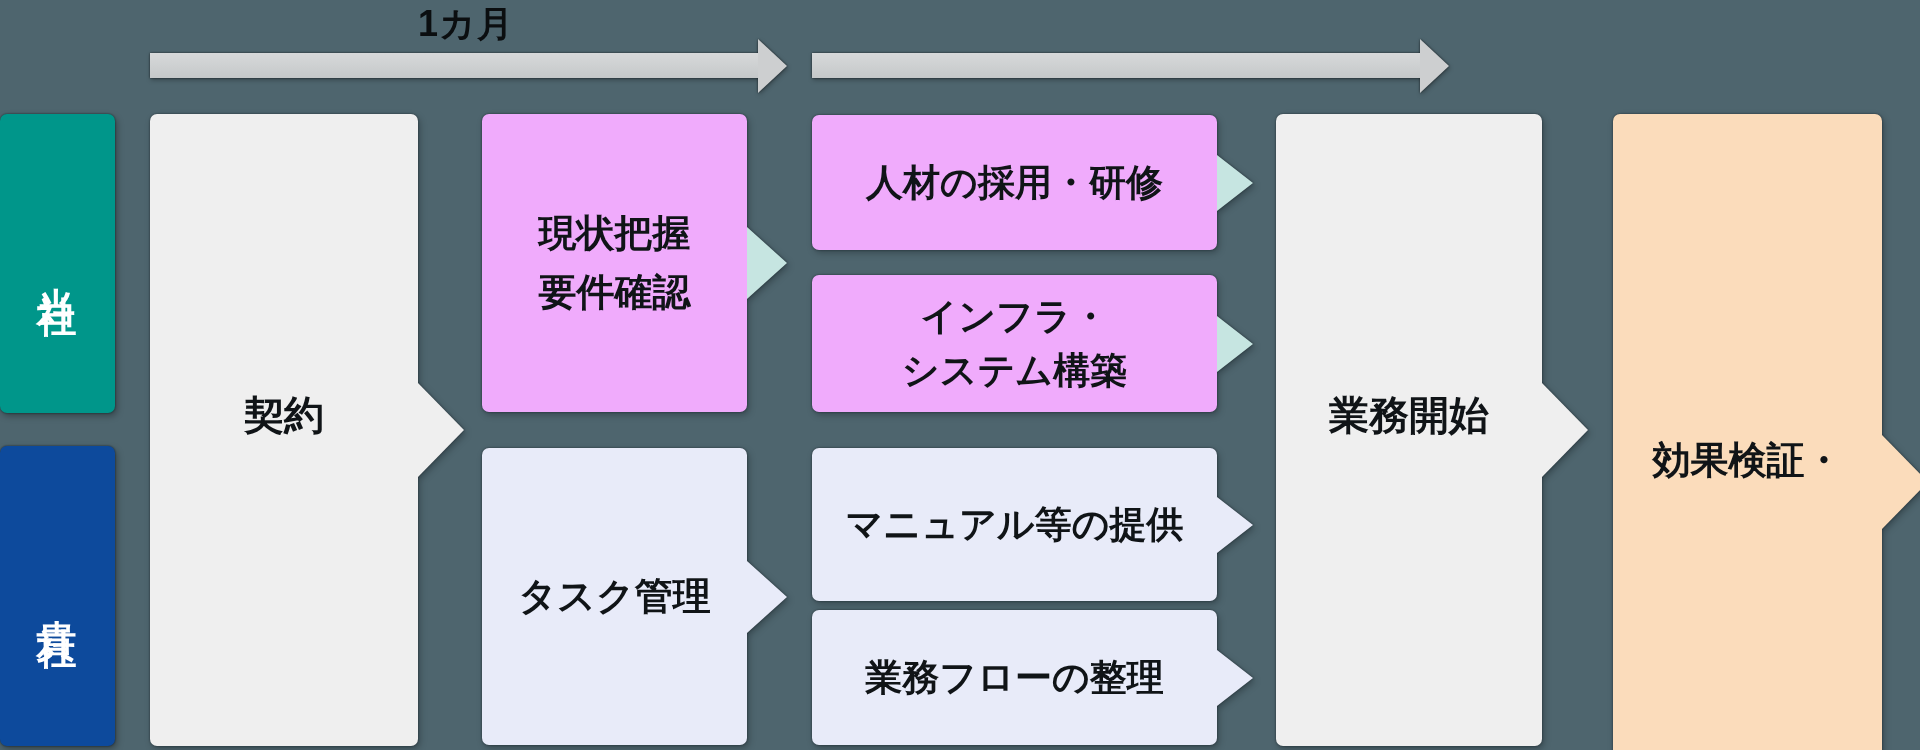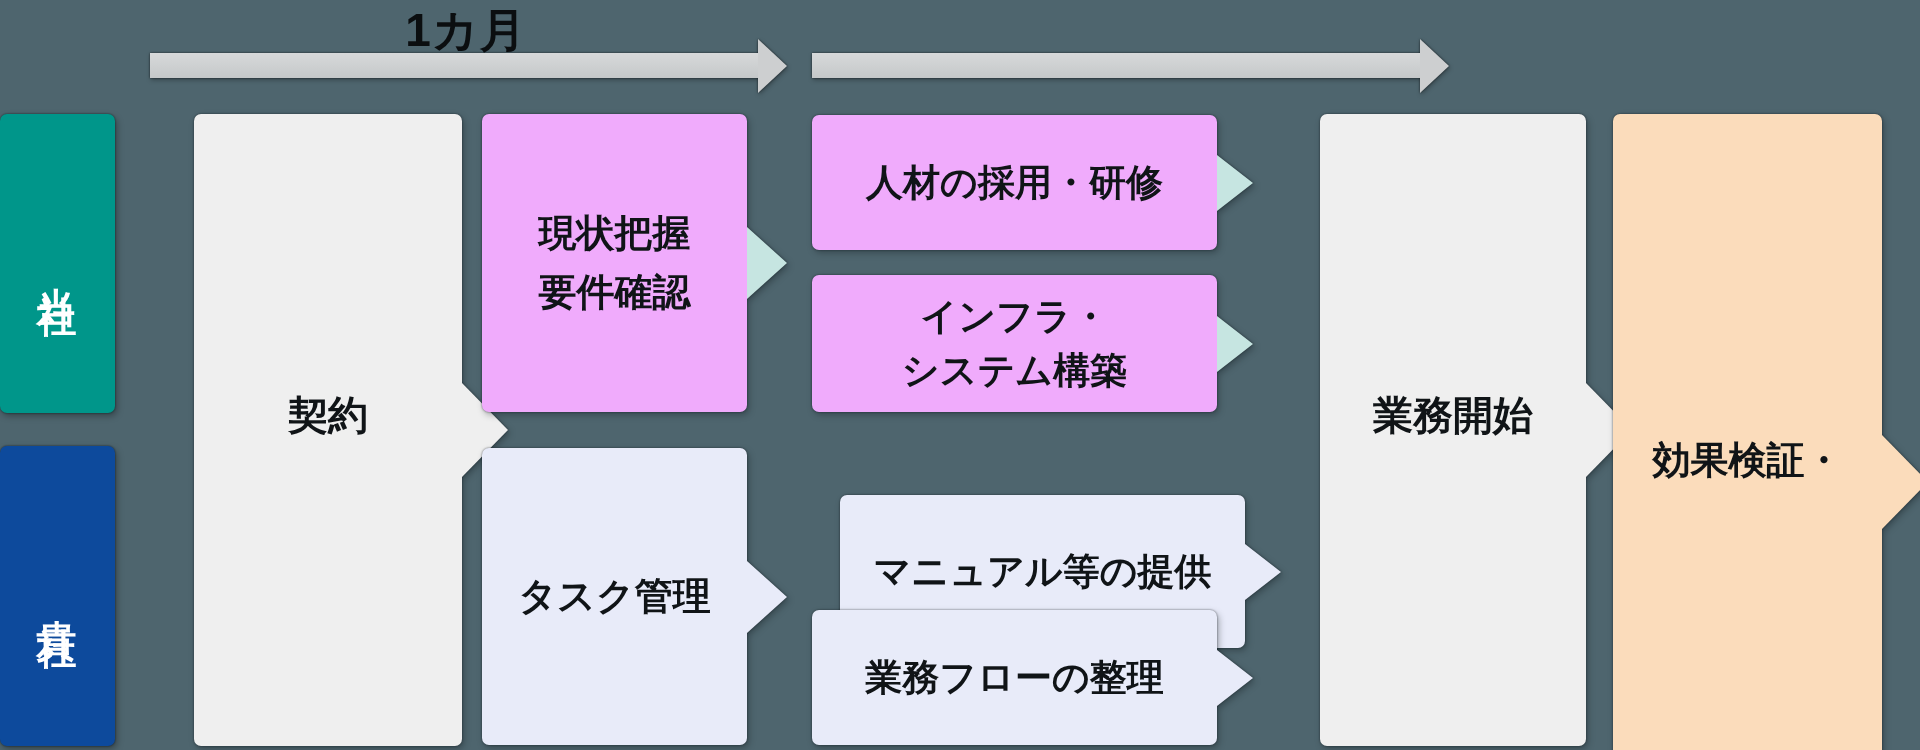--- a/index.html
+++ b/index.html
@@ -5,21 +5,21 @@
   html,body{margin:0;padding:0;background:#4E656E;}
   #canvas{
     position:relative;width:1920px;height:750px;overflow:hidden;
     background:#4E656E;
     font-family:"Liberation Sans","DejaVu Sans",sans-serif;
     color:#101417;
   }
   
   .tl-label{
     position:absolute;top:0;transform:translateX(-50%);
-    font-size:46px;font-weight:700;color:#0b0e10;
+    font-size:36px;font-weight:700;color:#0b0e10;
     white-space:nowrap;letter-spacing:1px;
   }
   .arrow{
     position:absolute;height:54px;
     filter:drop-shadow(0 0 1px rgba(0,0,0,0.6)) drop-shadow(1px 2px 2px rgba(0,0,0,0.28));
   }
   .arrow .arrow-body{
     position:absolute;left:0;top:14px;height:25px;
     background:linear-gradient(180deg,#d7d9da 0%,#c5c8c9 100%);
   }
@@ -55,33 +55,33 @@
     text-align:center;font-weight:700;border-radius:7px;
     filter:drop-shadow(0 0 1px rgba(10,15,20,0.55)) drop-shadow(2px 3px 3px rgba(10,15,20,0.3));
   }
   .step .line{display:block;}
   .step::after{
     content:"";position:absolute;left:100%;top:50%;transform:translateY(-50%);
     width:0;height:0;
     border-top-style:solid;border-bottom-style:solid;border-left-style:solid;
     border-top-color:transparent;border-bottom-color:transparent;
   }
-  .fill-gray{background:#EFEFEF;margin-left:44px;}   .fill-gray::after{border-left-color:#EFEFEF;}
+  .fill-gray{background:#EFEFEF;}   .fill-gray::after{border-left-color:#EFEFEF;}
   .fill-mint{background:#f0abfc;}   .fill-mint::after{border-left-color:#C6E5E1;}
   .fill-lav{background:#E8EBF9;}    .fill-lav::after{border-left-color:#E8EBF9;}
   .fill-peach{background:#FBDCBB;}  .fill-peach::after{border-left-color:#FBDCBB;}
   .notch-lg::after{border-top-width:47px;border-bottom-width:47px;border-left-width:46px;}
   .notch-md::after{border-top-width:36px;border-bottom-width:36px;border-left-width:40px;}
   .notch-sm::after{border-top-width:28px;border-bottom-width:28px;border-left-width:36px;}
   #step-contract  {left:150px; top:114px;width:268px;height:632px;font-size:40px;padding-bottom:30px;}
   #step-assessment{left:482px; top:114px;width:265px;height:298px;font-size:38px;line-height:1.55;}
   #step-task      {left:482px; top:448px;width:265px;height:297px;font-size:38px;}
   #step-recruit   {left:812px; top:115px;width:405px;height:135px;font-size:37px;}
   #step-infra     {left:812px; top:275px;width:405px;height:137px;font-size:37px;line-height:1.45;}
-  #step-manual    {left:840px; top:448px;width:405px;height:153px;font-size:37px;margin-top:47px;}
+  #step-manual    {left:812px; top:448px;width:405px;height:153px;font-size:37px;}
   #step-flow      {left:812px; top:610px;width:405px;height:135px;font-size:37px;}
   #step-start     {left:1276px;top:114px;width:266px;height:632px;font-size:40px;padding-bottom:30px;}
   #step-verify    {left:1613px;top:114px;width:269px;height:736px;font-size:38px;line-height:1.4;padding-bottom:42px;}
 </style>
 </head>
 <body>
 
 <div id="canvas">
 
   <div class="tl-label" id="label-phase1">1カ月</div>

